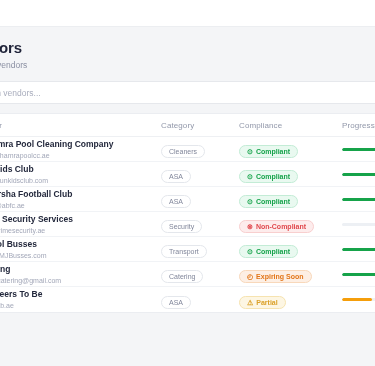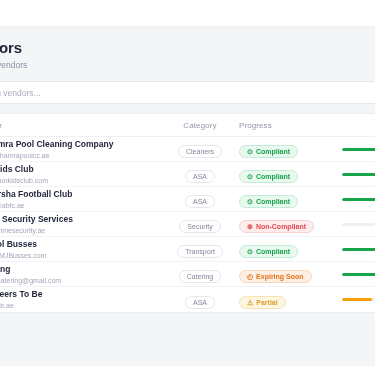--- a/index.html
+++ b/index.html
@@ -106,21 +106,21 @@
   }
 
   .row {
     height: 25px;
     border-bottom: 1px solid #f1f3f6;
   }
   .row:last-child { border-bottom: none; }
 
   
   .c-vendor   { width: 196px; padding-left: 11px; }
-  .c-category { width: 78px; text-align: center; }
+  .c-category { width: 78px; }
   .c-compliance { width: 103px; }
   .c-progress { width: 168px; padding-right: 11px; }
 
   .vendor-name {
     font-size: 8.5px;
     font-weight: bold;
     color: #23283c;
     line-height: 11px;
     white-space: nowrap;
   }
@@ -201,20 +201,21 @@
       <div class="search-box">
         <input type="text" placeholder="Search vendors..." style="">
       </div>
 
     </div>
 
     <div class="card">
       <div class="thead">
         <div class="th c-vendor">Vendor</div>
         <div class="th c-category">Category</div>
+        <div class="th c-compliance">Compliance</div>
         <div class="th c-progress">Progress</div>
       </div>
       <div id="tbody">
           <div class="row">
             <div class="c-vendor">
               <div class="vendor-name">Al Hamra Pool Cleaning Company</div>
               <div class="vendor-mail">info@alhamrapoolcc.ae</div>
             </div>
             <div class="c-category"><span class="pill pill-cat">Cleaners</span></div>
             <div class="c-compliance"><span class="pill pill-compliant">

